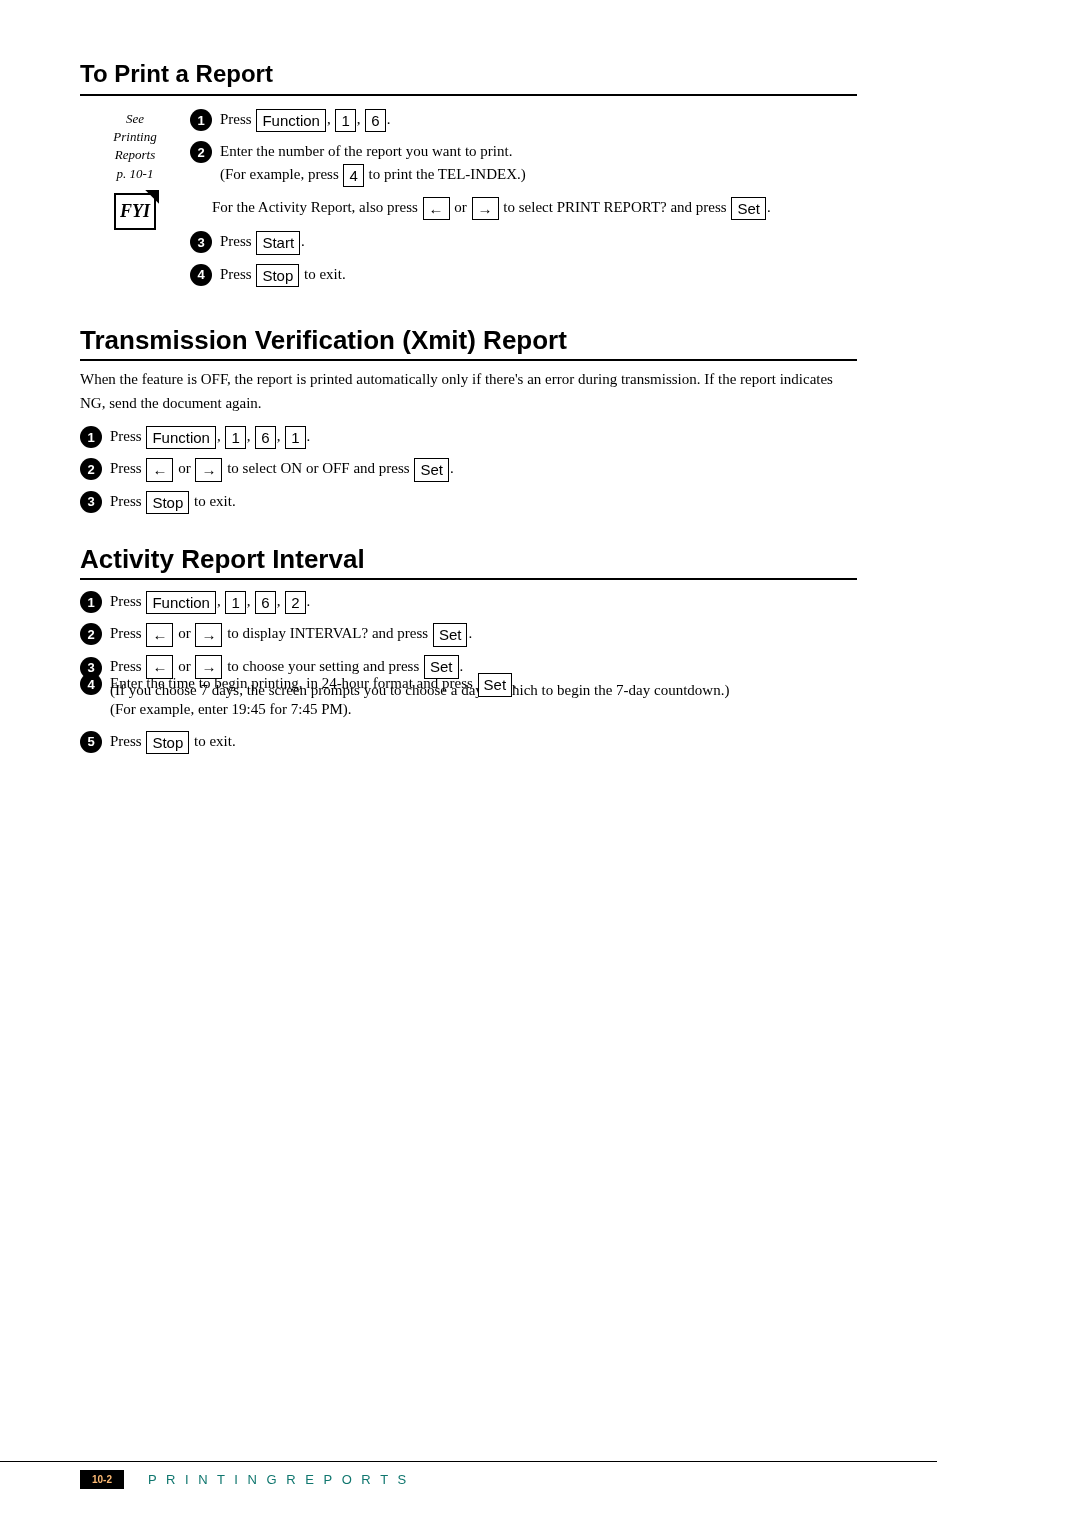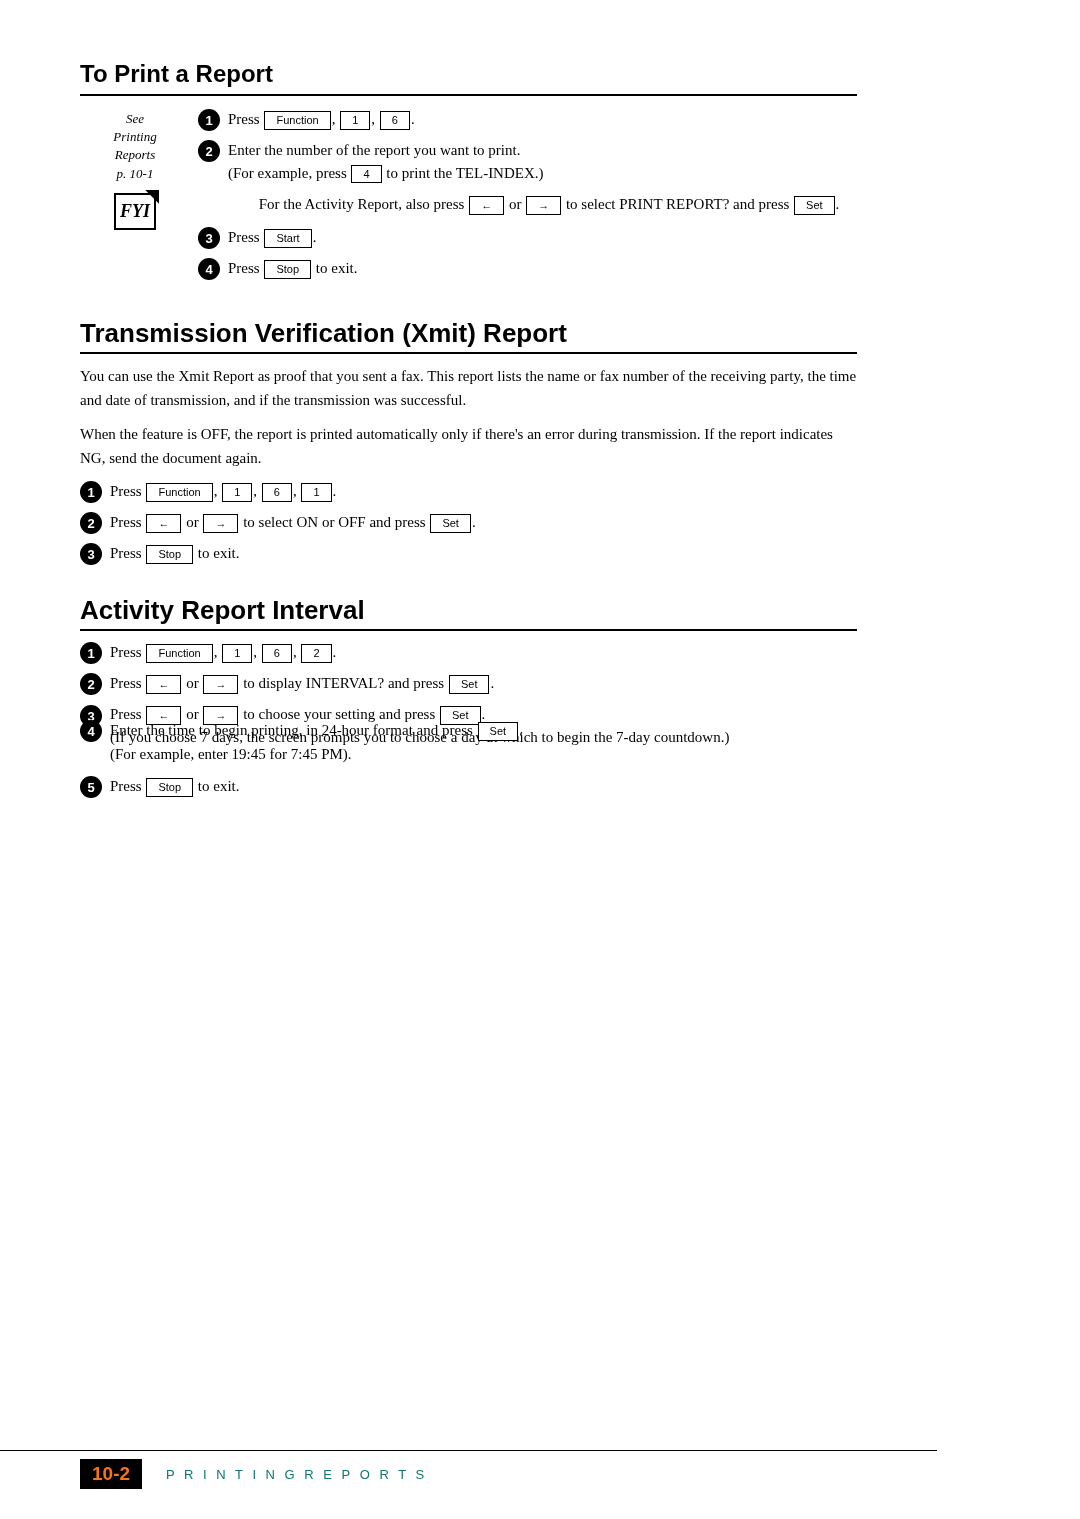--- a/index.html
+++ b/index.html
@@ -31,21 +31,21 @@
       font-size: 26px;
       font-weight: bold;
       font-family: Arial, Helvetica, sans-serif;
       margin-bottom: 6px;
       padding-bottom: 3px;
       border-bottom: 2px solid #000;
     }
     
     .steps-with-sidebar {
       display: flex;
-      gap: 8px;
+      gap: 0;
       margin-top: 12px;
     }
     .sidebar-note {
       width: 110px;
       min-width: 110px;
       font-style: italic;
       font-size: 13px;
       text-align: center;
       padding-top: 2px;
       line-height: 1.4;
@@ -86,22 +86,22 @@
       margin-top: 1px;
     }
     .step-text {
       flex: 1;
       line-height: 1.5;
     }
     
     .key {
       display: inline-block;
       border: 1.5px solid #000;
-      padding: 1px 11px;
-      font-size: 11px;
+      padding: 1px 5px;
+      font-size: 15px;
       font-family: Arial, sans-serif;
       background: #fff;
       vertical-align: middle;
       line-height: 1.3;
       margin: 0 1px;
     }
     
     .para {
       line-height: 1.6;
       margin-bottom: 10px;
@@ -117,23 +117,23 @@
       left: 0;
       right: 0;
       display: flex;
       align-items: center;
       padding: 0 80px;
       border-top: 1.5px solid #000;
       padding-top: 8px;
     }
     .footer-page-num {
       background: #000;
-      color: #f97316;
-      font-weight: bold;
-      font-size: 19px;
+      color: #fdba74;
+      font-weight: bold;
+      font-size: 10px;
       font-family: Arial, sans-serif;
       padding: 4px 12px;
       margin-right: 24px;
     }
     .footer-text {
       font-size: 13px;
       letter-spacing: 3px;
       font-family: Arial, sans-serif;
       font-weight: normal;
       color: #0f766e;
@@ -174,21 +174,21 @@
         </div>
 
         <div class="step">
           <div class="step-circle">2</div>
           <div class="step-text">
             Enter the number of the report you want to print.<br>
             (For example, press <span class="key">4</span> to print the TEL-INDEX.)
           </div>
         </div>
 
-        <div class="para" style="margin-left:43px; margin-top:8px;text-align:center;">
+        <div class="para" style="margin-left:22px; margin-top:8px;">
           For the Activity Report, also press <span class="key">←</span> or <span class="key">→</span> to select PRINT REPORT? and press <span class="key">Set</span>.
         </div>
 
         <div class="step">
           <div class="step-circle">3</div>
           <div class="step-text">
             Press <span class="key">Start</span>.
           </div>
         </div>
 
@@ -198,23 +198,20 @@
             Press <span class="key">Stop</span> to exit.
           </div>
         </div>
       </div>
     </div>
   </div>
 
   <div class="section" style="margin-top:20px;">
     <div class="section-title-bold">Transmission Verification (Xmit) Report</div>
 
-    <div class="para" style="margin-top:10px;">
-      You can use the Xmit Report as proof that you sent a fax.  This report lists the name or fax number of the receiving party, the time and date of transmission, and if the transmission was successful.
-    </div>
     <div class="para">
       When the feature is OFF, the report is printed automatically only if there's an error during transmission.  If the report indicates NG, send the document again.
     </div>
 
     <div class="steps-plain">
 
       <div class="step">
         <div class="step-circle">1</div>
         <div class="step-text">
           Press <span class="key">Function</span>, <span class="key">1</span>, <span class="key">6</span>, <span class="key">1</span>.

